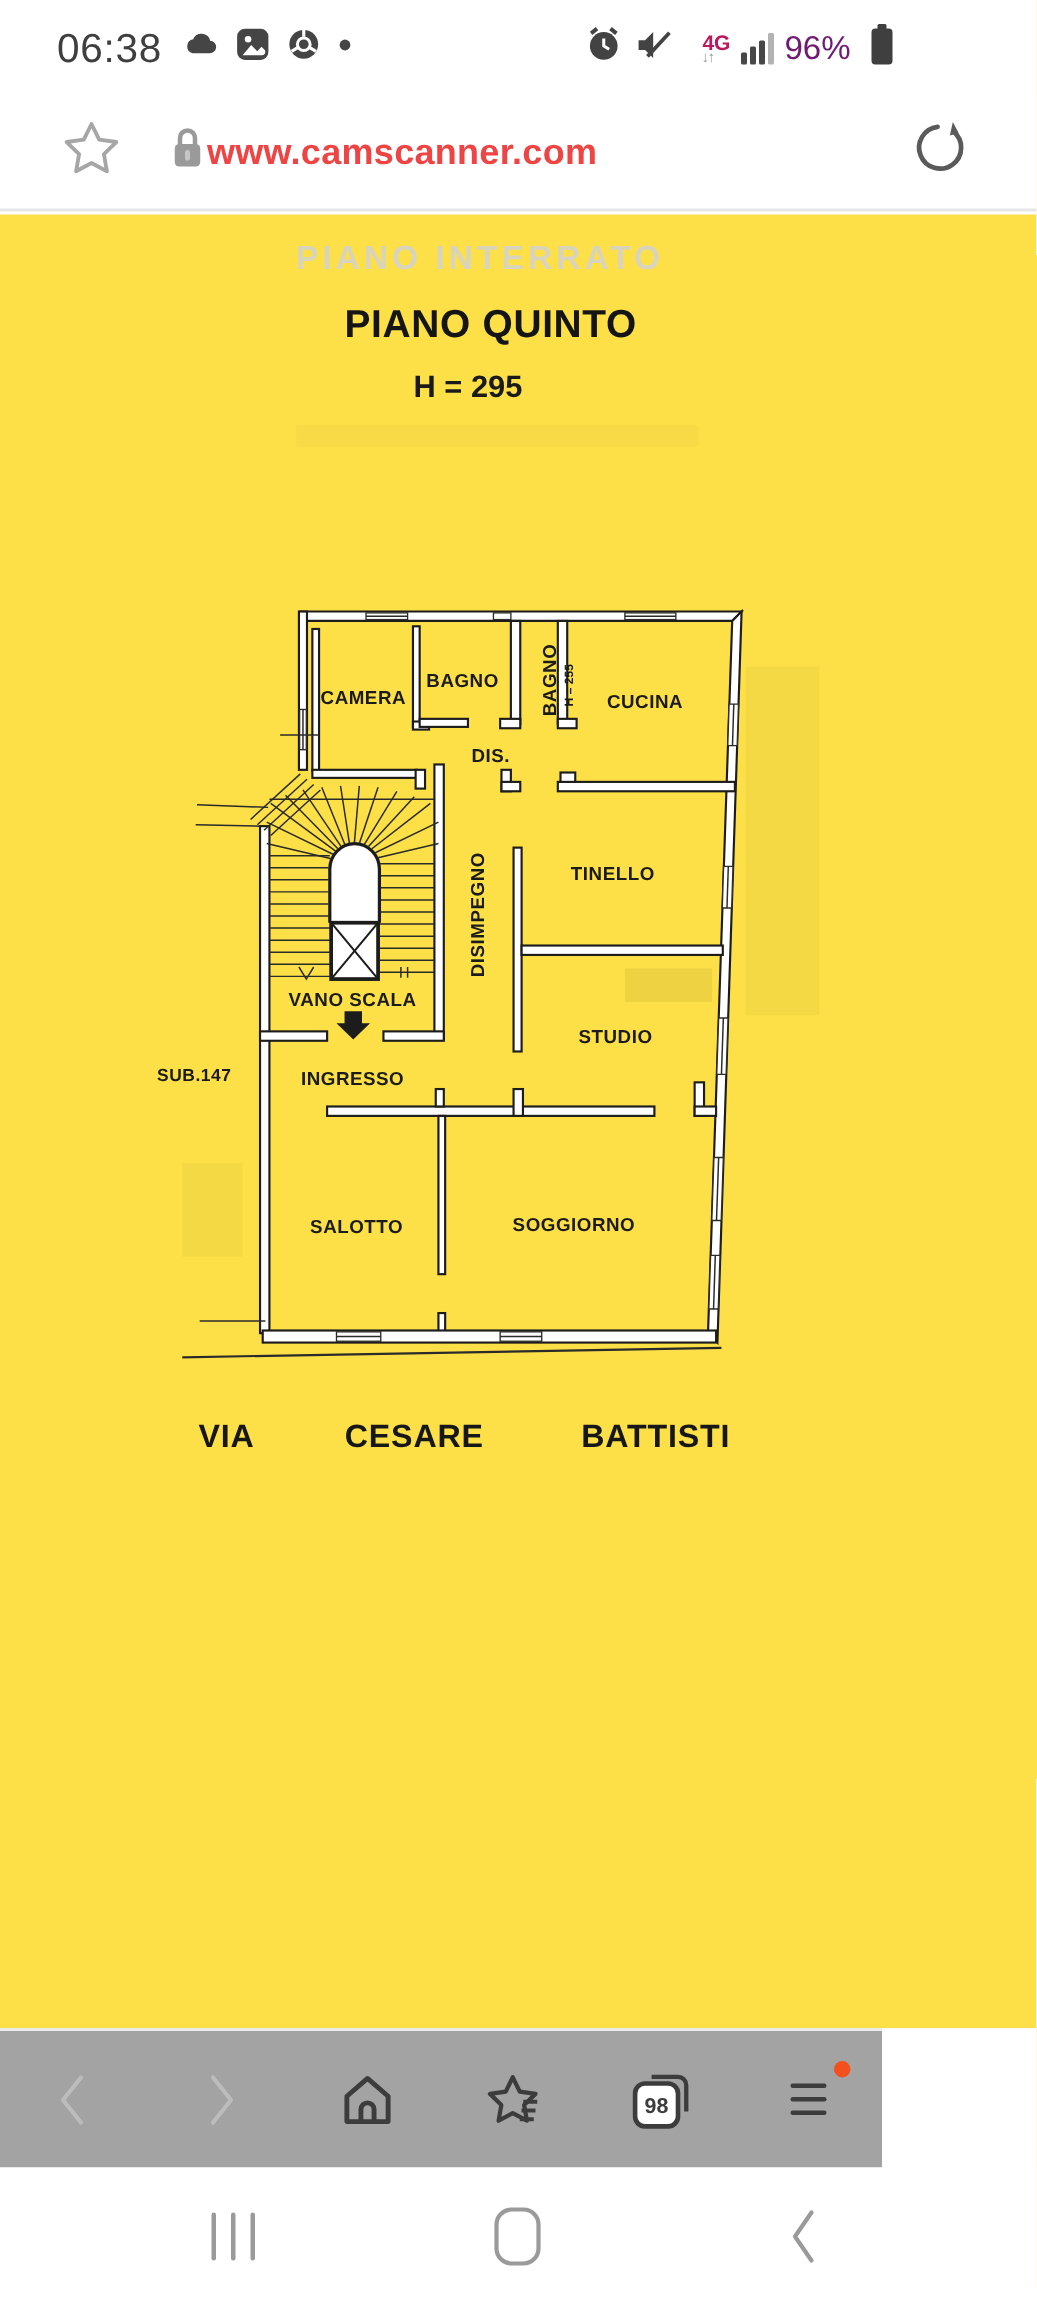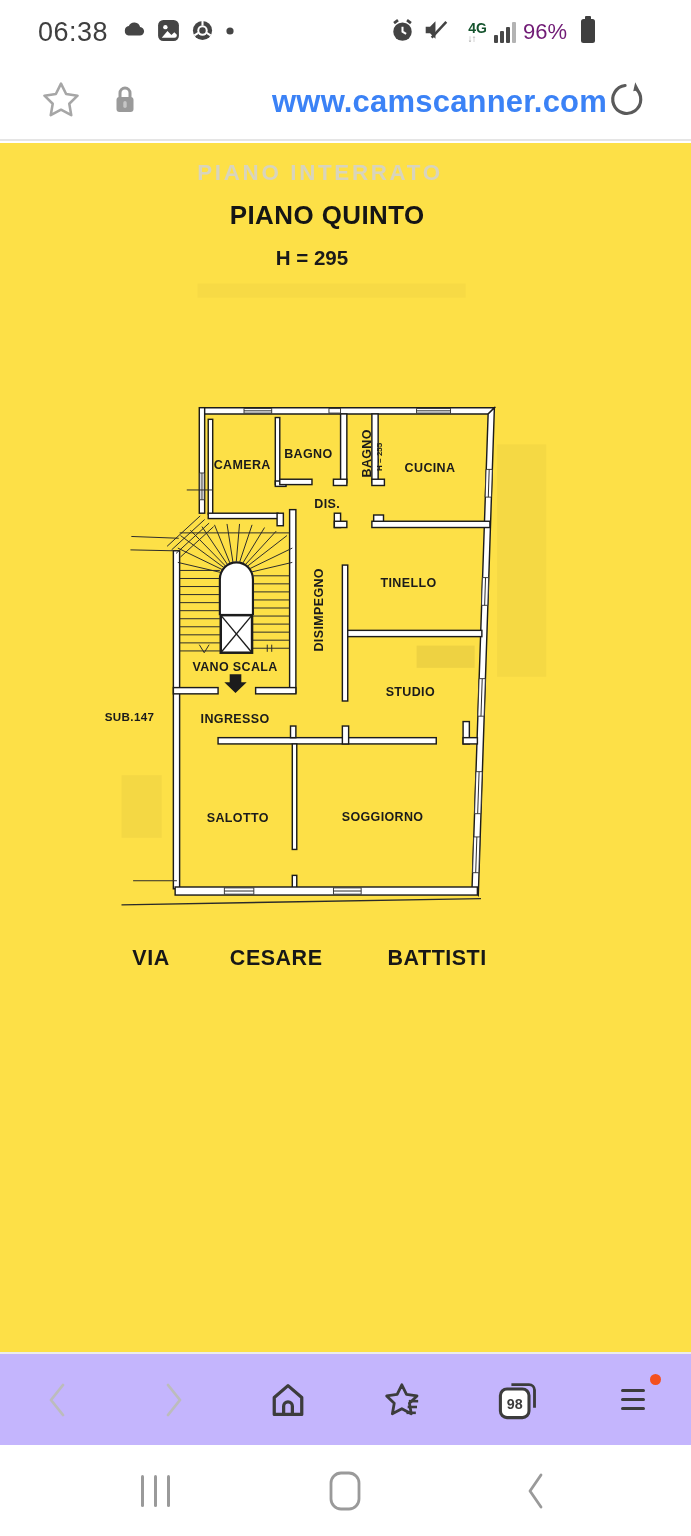--- a/index.html
+++ b/index.html
@@ -6,47 +6,47 @@
   #screen{position:relative;width:691px;height:1536px;background:#fff;overflow:hidden;
           font-family:"Liberation Sans",sans-serif;}
   
   .status-bar{position:absolute;top:0;left:0;width:620px;height:64px;display:flex;
               align-items:center;padding:0 20px 0 38px;box-sizing:border-box;}
   .time{font-size:27px;color:#3f3f3f;letter-spacing:0.5px;}
   .sb-left{display:flex;align-items:center;gap:9px;margin-left:12px;}
   .sb-right{display:flex;align-items:center;gap:7px;margin-left:auto;}
   .pct{font-size:22px;color:#701a75;}
   .fourg{display:flex;flex-direction:column;align-items:center;line-height:1;}
-  .fourg .g{font-size:14px;font-weight:700;color:#14532d;margin-left:12px;}
+  .fourg .g{font-size:14px;font-weight:700;color:#be185d;margin-left:12px;}
   .fourg .ar{font-size:10px;color:#9a9a9a;margin-top:-1px;letter-spacing:-1px;}
   .sigbars{display:flex;align-items:flex-end;gap:2px;height:22px;}
   .sigbars i{display:block;width:4px;background:#474747;border-radius:1px;}
   .sigbars i:nth-child(1){height:8px}.sigbars i:nth-child(2){height:12px}
   .sigbars i:nth-child(3){height:16px}.sigbars i:nth-child(4){height:21px;background:#b3b3b3}
   
   .addr-bar{position:absolute;top:64px;left:0;width:691px;height:77px;display:flex;
             align-items:center;border-bottom:2px solid #e5e5e5;box-sizing:border-box;background:#fff;}
   .addr-star{margin-left:40px;}
   .addr-lock{margin-left:30px;}
-  .addr-url{flex:1;text-align:right;font-size:31px;font-weight:700;color:#3b82f6;letter-spacing:0.2px;}
+  .addr-url{flex:1;text-align:left;font-size:24px;font-weight:700;color:#ef4444;letter-spacing:0.2px;}
   .addr-refresh{margin-right:42px;}
   
   .content{position:absolute;top:143px;left:0;width:691px;height:1209px;background:#fde047;}
   svg text{font-family:"Liberation Sans",sans-serif;fill:#1b1b1b;}
   .w{fill:#fff;stroke:#1c1c1c;stroke-width:1.6px;}
   .win{fill:#fff;stroke:#2c2c2c;stroke-width:1px;}
   .thin{stroke:#2a2a2a;stroke-width:1.1px;fill:none;}
   .room-t{font-size:14px;font-weight:600;letter-spacing:0.4px;}
   .small-t{font-size:9px;font-weight:700;}
   .ghost-t{font-size:25px;font-weight:700;letter-spacing:3px;fill:#d2d2d2;opacity:0.85;}
   .title-t{font-size:29px;font-weight:700;letter-spacing:0.5px;fill:#151515;}
   .hnote-t{font-size:23px;font-weight:700;fill:#1a1a1a;}
   .street-t{font-size:24px;font-weight:700;letter-spacing:0.6px;fill:#171717;}
   
-  .toolbar{position:absolute;top:1352px;left:0;width:691px;height:93px;background:#c4b5fd;
+  .toolbar{position:absolute;top:1352px;left:0;width:588px;height:93px;background:#a3a3a3;
            border-top:2px solid #ececec;display:grid;grid-template-columns:repeat(6,1fr);
            align-items:center;justify-items:center;box-sizing:border-box;}
   .tb-btn{position:relative;width:44px;height:44px;display:flex;align-items:center;justify-content:center;}
   .menu-bars{display:flex;flex-direction:column;gap:6px;}
   .menu-bars i{display:block;width:24px;height:3px;background:#3c3c3c;border-radius:2px;}
   .menu-dot{position:absolute;top:-4px;right:-6px;width:11px;height:11px;border-radius:50%;background:#f4501e;}
   
   .navbar{position:absolute;top:1445px;left:0;width:691px;height:91px;background:#fff;
           display:grid;grid-template-columns:repeat(3,1fr);align-items:center;justify-items:center;
           padding:0 60px;box-sizing:border-box;}

